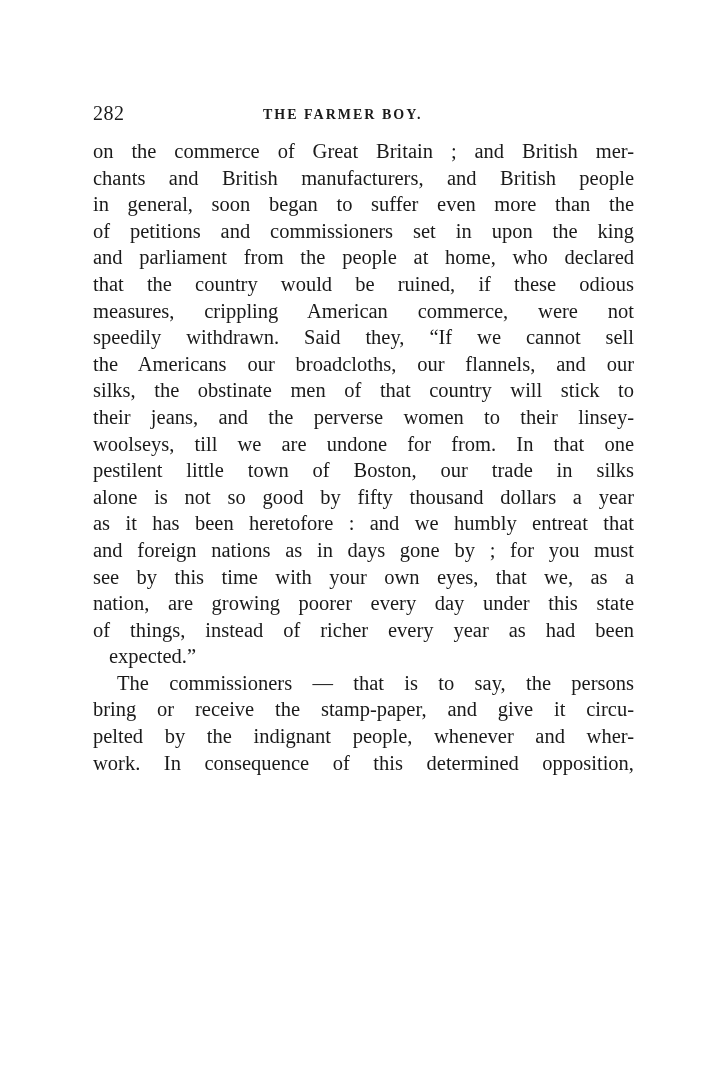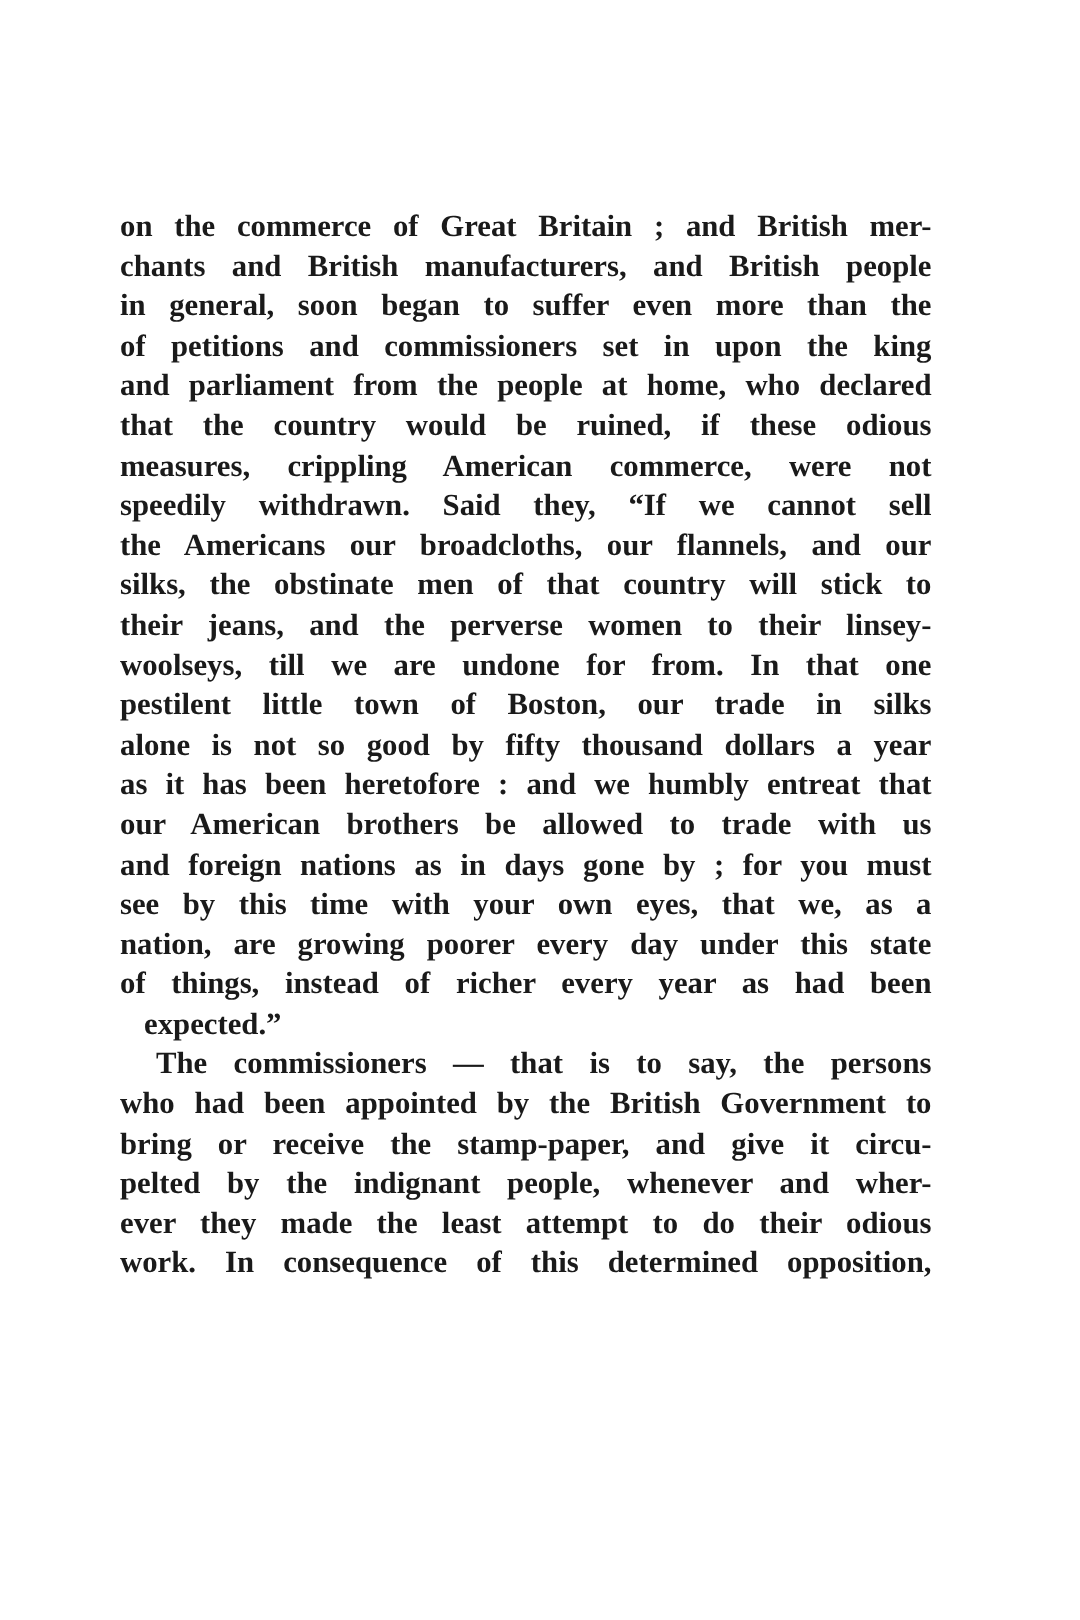--- a/index.html
+++ b/index.html
@@ -41,23 +41,22 @@
     position: absolute;
     left: 170px;
     top: 5px;
     font-size: 14px;
     font-weight: bold;
     letter-spacing: 2px;
   }
   .body-text {
     position: absolute;
     top: 138px;
-    left: 80px;
+    left: 93px;
     width: 541px;
-    font-weight: bold;
   }
   .line {
     display: block;
     height: 26.6px;
     line-height: 26.6px;
     font-size: 20.5px;
     white-space: nowrap;
     text-align: justify;
     text-align-last: justify;
   }
@@ -66,43 +65,44 @@
     margin-left: 16px;
   }
   .line.indent {
     padding-left: 24px;
   }
 </style>
 </head>
 <body>
 
 <div class="page">
+  <div class="running-head">
+    <span class="page-number">282</span>
+    <span class="running-title">THE FARMER BOY.</span>
+  </div>
 
   <div class="body-text" id="body-text">
       <span class="line">on the commerce of Great Britain ; and British mer-</span>
       <span class="line">chants and British manufacturers, and British people</span>
       <span class="line">in general, soon began to suffer even more than the</span>
       <span class="line">of petitions and commissioners set in upon the king</span>
       <span class="line">and parliament from the people at home, who declared</span>
       <span class="line">that the country would be ruined, if these odious</span>
       <span class="line">measures, crippling American commerce, were not</span>
       <span class="line">speedily withdrawn. Said they, “If we cannot sell</span>
       <span class="line">the Americans our broadcloths, our flannels, and our</span>
       <span class="line">silks, the obstinate men of that country will stick to</span>
       <span class="line">their jeans, and the perverse women to their linsey-</span>
       <span class="line">woolseys, till we are undone for from. In that one</span>
       <span class="line">pestilent little town of Boston, our trade in silks</span>
       <span class="line">alone is not so good by fifty thousand dollars a year</span>
       <span class="line">as it has been heretofore : and we humbly entreat that</span>
-      <span class="line">our American brothers be allowed to trade with us</span>
       <span class="line">and foreign nations as in days gone by ; for you must</span>
       <span class="line">see by this time with your own eyes, that we, as a</span>
       <span class="line">nation, are growing poorer every day under this state</span>
       <span class="line">of things, instead of richer every year as had been</span>
       <span class="line last">expected.”</span>
       <span class="line indent">The commissioners — that is to say, the persons</span>
-      <span class="line">who had been appointed by the British Government to</span>
       <span class="line">bring or receive the stamp-paper, and give it circu-</span>
       <span class="line">pelted by the indignant people, whenever and wher-</span>
-      <span class="line">ever they made the least attempt to do their odious</span>
       <span class="line">work. In consequence of this determined opposition,</span>
     </div>
 </div>
 
 </body></html>

